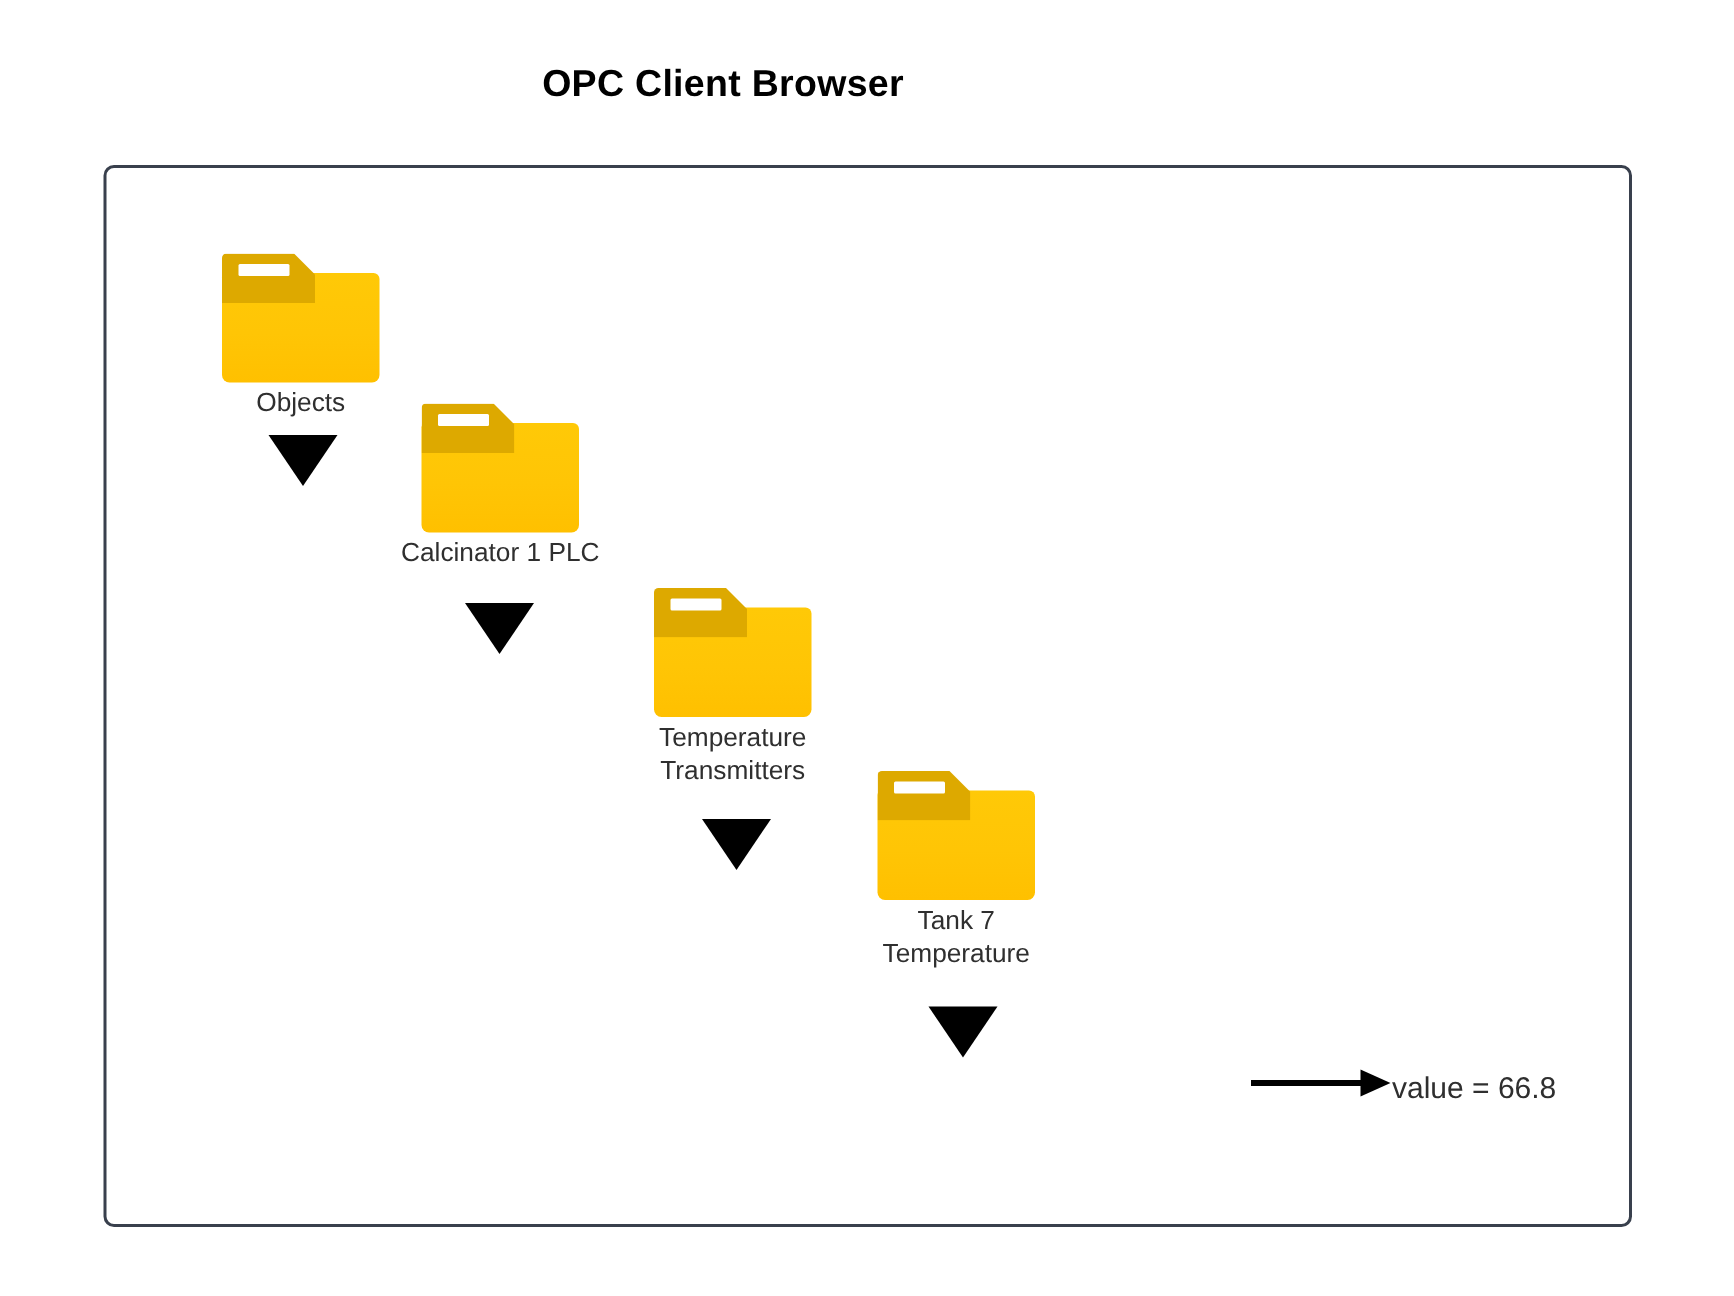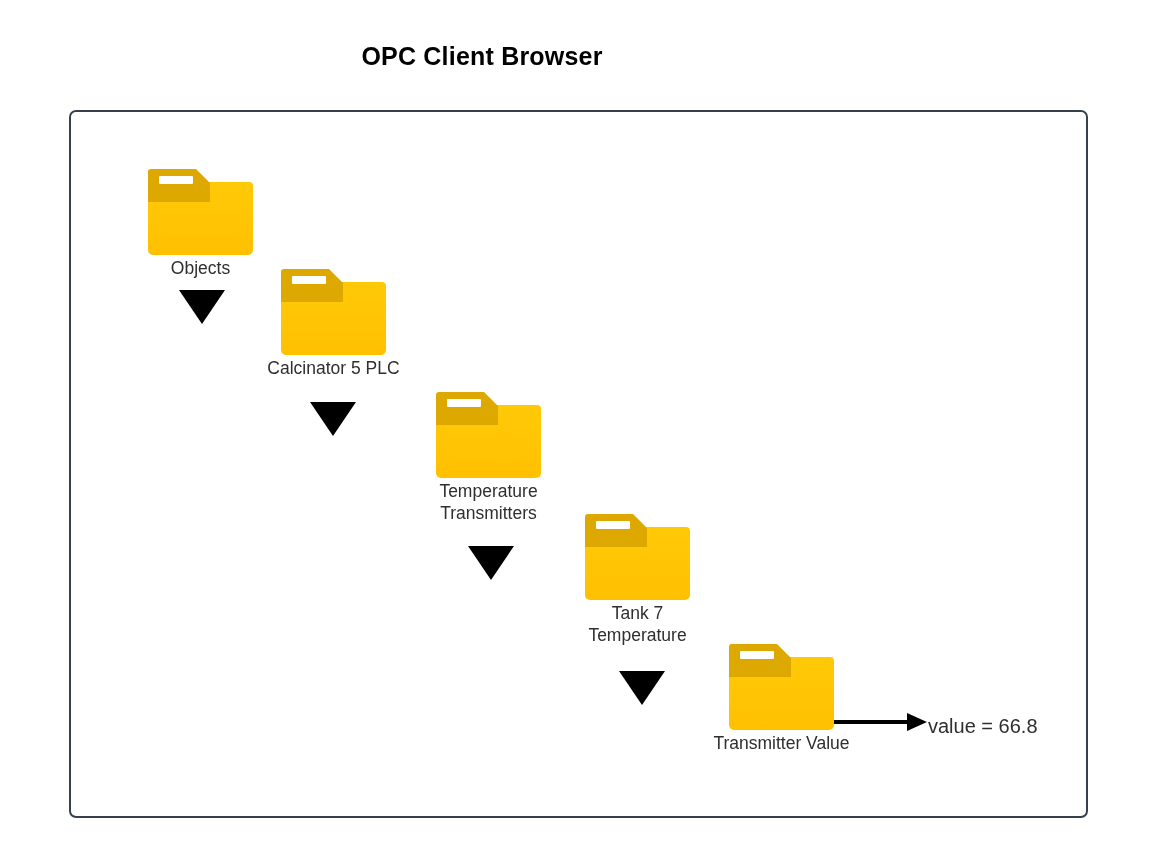--- a/index.html
+++ b/index.html
@@ -150,21 +150,21 @@
   </div>
 
   <div class="down-arrow" style="left:108px; top:178px;"></div>
 
   <div class="tree-node" style="left:210px; top:157px;">
     <div class="folder-icon">
       <div class="folder-body"></div>
       <div class="folder-tab"></div>
       <div class="folder-slot"></div>
     </div>
-    <div class="node-label">Calcinator 5 PLC</div>
+    <div class="node-label">Calcinator 1 PLC</div>
   </div>
 
   <div class="down-arrow" style="left:239px; top:290px;"></div>
 
   <div class="tree-node" style="left:365px; top:280px;">
     <div class="folder-icon">
       <div class="folder-body"></div>
       <div class="folder-tab"></div>
       <div class="folder-slot"></div>
     </div>
@@ -179,28 +179,20 @@
       <div class="folder-body"></div>
       <div class="folder-tab"></div>
       <div class="folder-slot"></div>
     </div>
     <div class="node-label">Tank 7
 Temperature</div>
   </div>
 
   <div class="down-arrow" style="left:548px; top:559px;"></div>
 
-  <div class="tree-node" style="left:658px; top:532px;">
-    <div class="folder-icon">
-      <div class="folder-body"></div>
-      <div class="folder-tab"></div>
-      <div class="folder-slot"></div>
-    </div>
-    <div class="node-label">Transmitter Value</div>
-  </div>
 
   <div class="value-arrow" style="left:763px; top:608px;">
     <div class="shaft"></div>
     <div class="head"></div>
   </div>
 
   <div class="value-text" style="left:857px; top:603px;">value = 66.8</div>
 
 </div>
 

